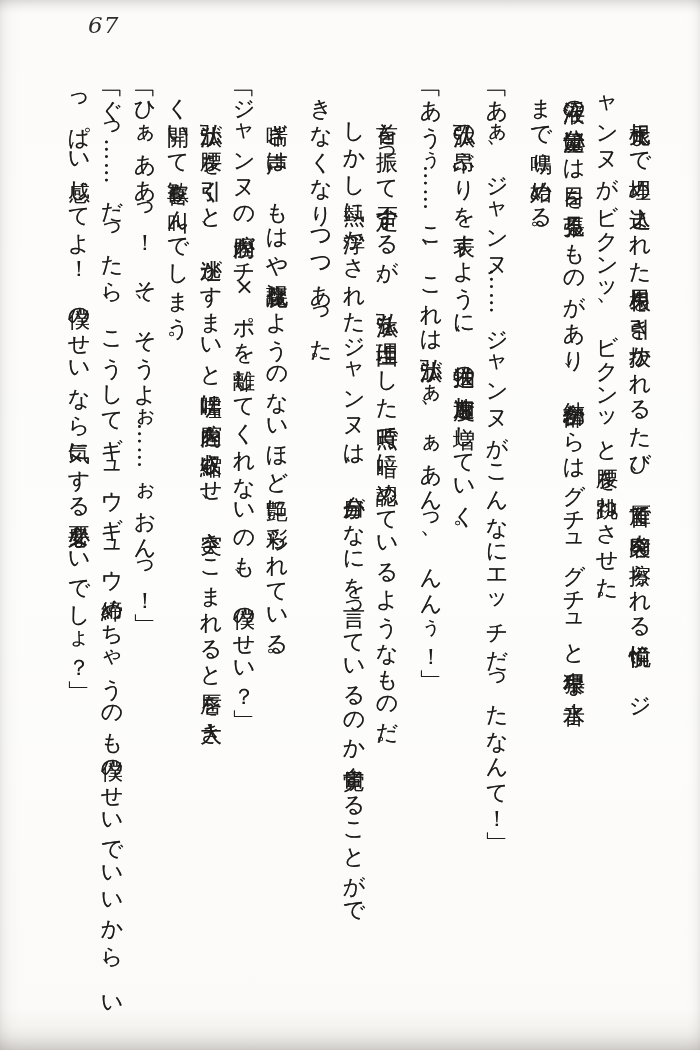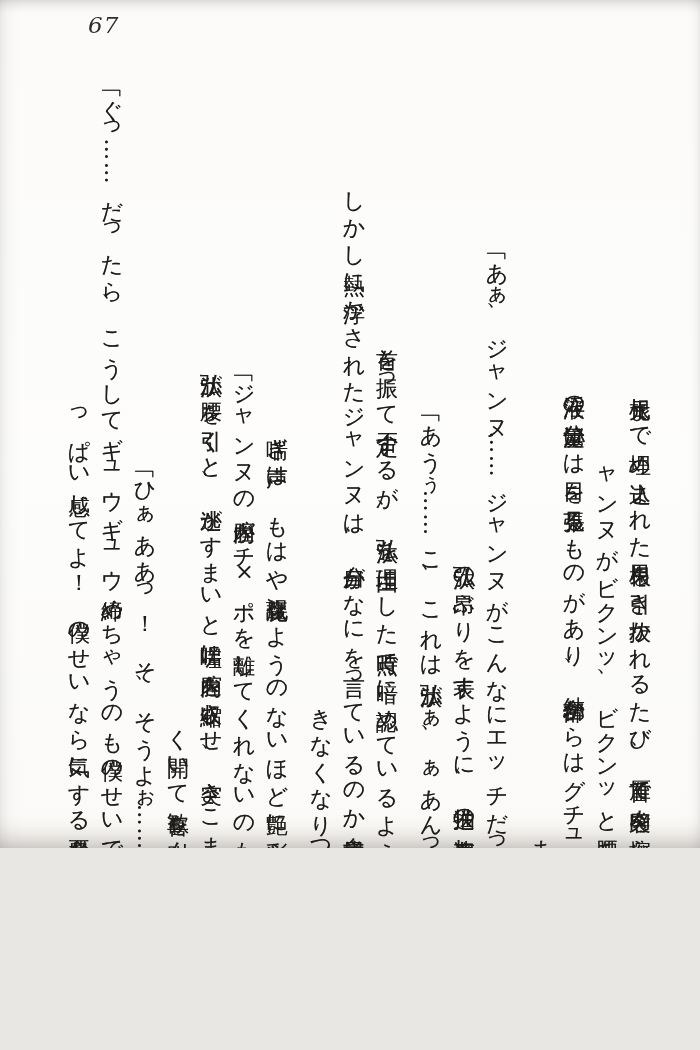--- a/index.html
+++ b/index.html
@@ -6,29 +6,28 @@
   body {
     width: 700px;
     height: 1050px;
     overflow: hidden;
     background: #e9e7e4;
     font-family: "DejaVu Serif", "Liberation Serif", serif;
   }
   .scan-page {
     position: relative;
     width: 700px;
-    height: 848px;
+    height: 1050px;
     background: linear-gradient(180deg, #f3f1ee 0px, #fcfbfa 14px, #fdfdfc 55%, #fbfaf8 96%, #eeebe7 100%);
     box-shadow:
       inset 0 10px 14px -10px rgba(0,0,0,0.16),
       inset 0 -16px 20px -12px rgba(0,0,0,0.20),
       inset 16px 0 22px -16px rgba(0,0,0,0.10),
       inset -12px 0 16px -12px rgba(0,0,0,0.08);
     overflow: hidden;
-    text-align: right;
   }
   .page-number {
     position: absolute;
     left: 88px;
     top: 12px;
     font-style: italic;
     font-size: 23px;
     letter-spacing: 1px;
     color: #2e2d2c;
   }

